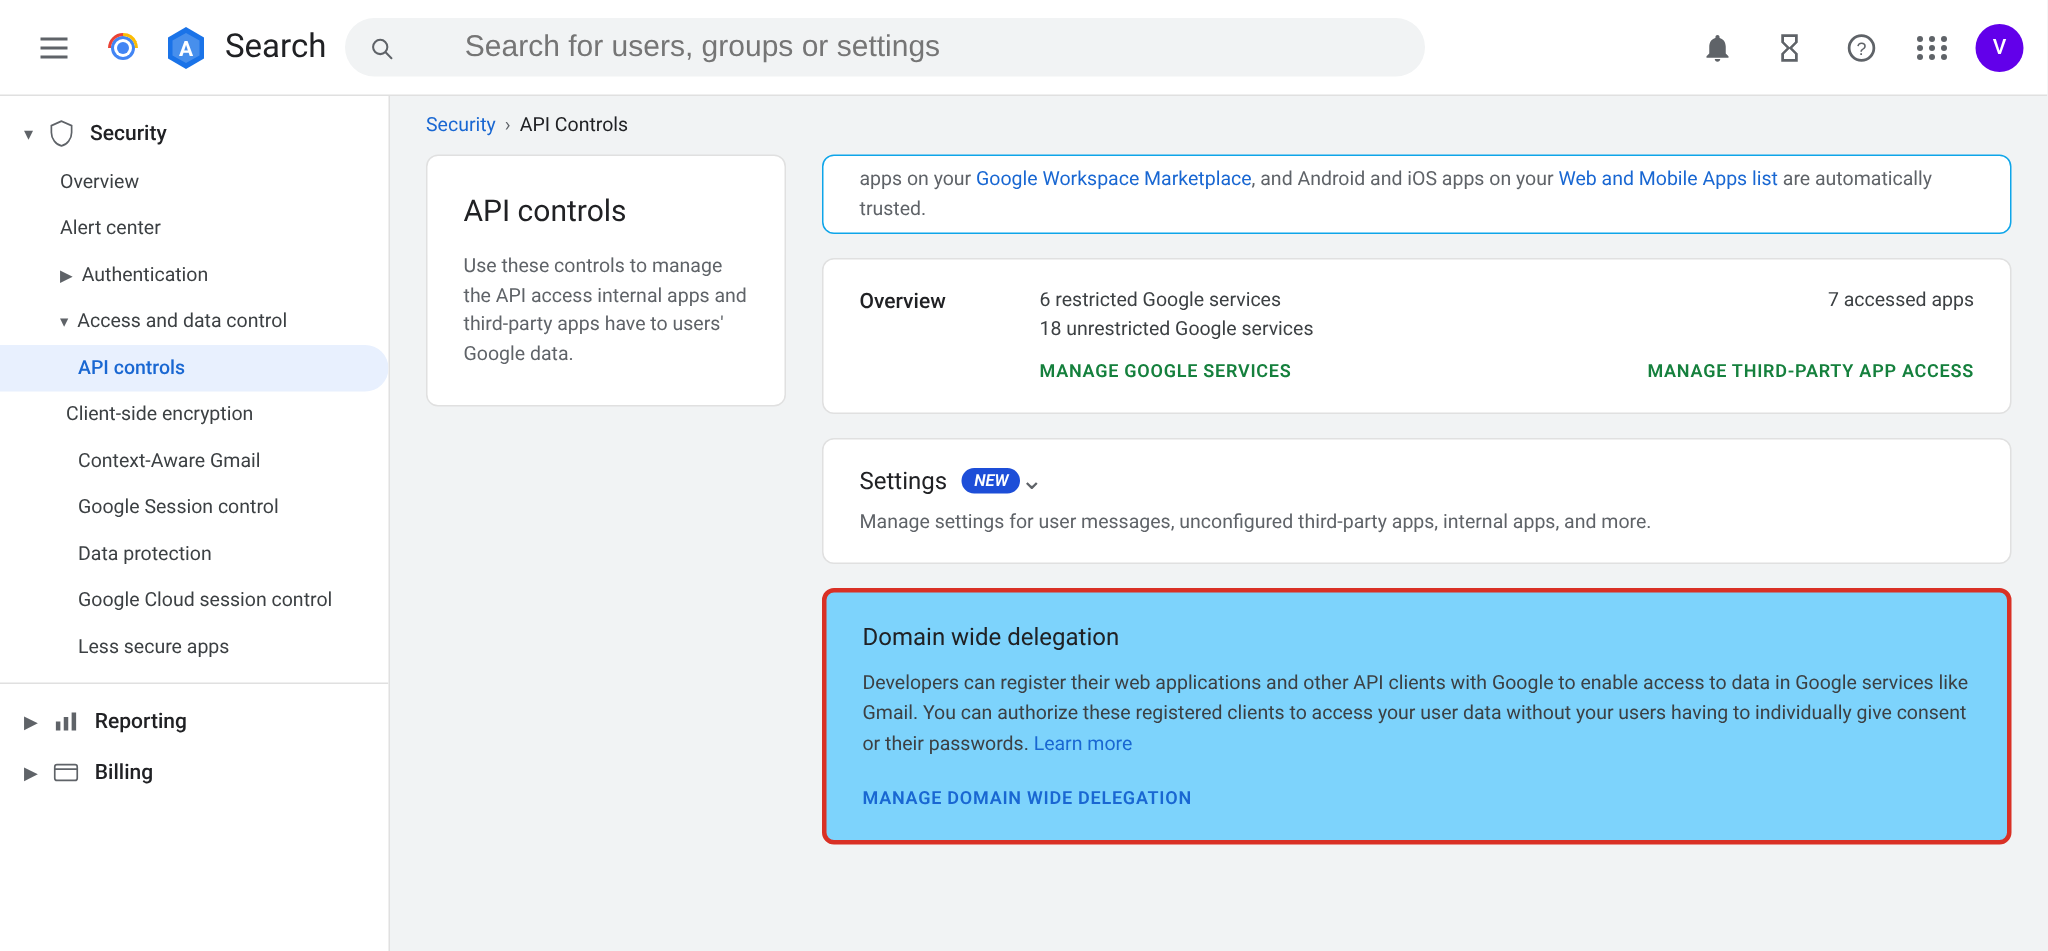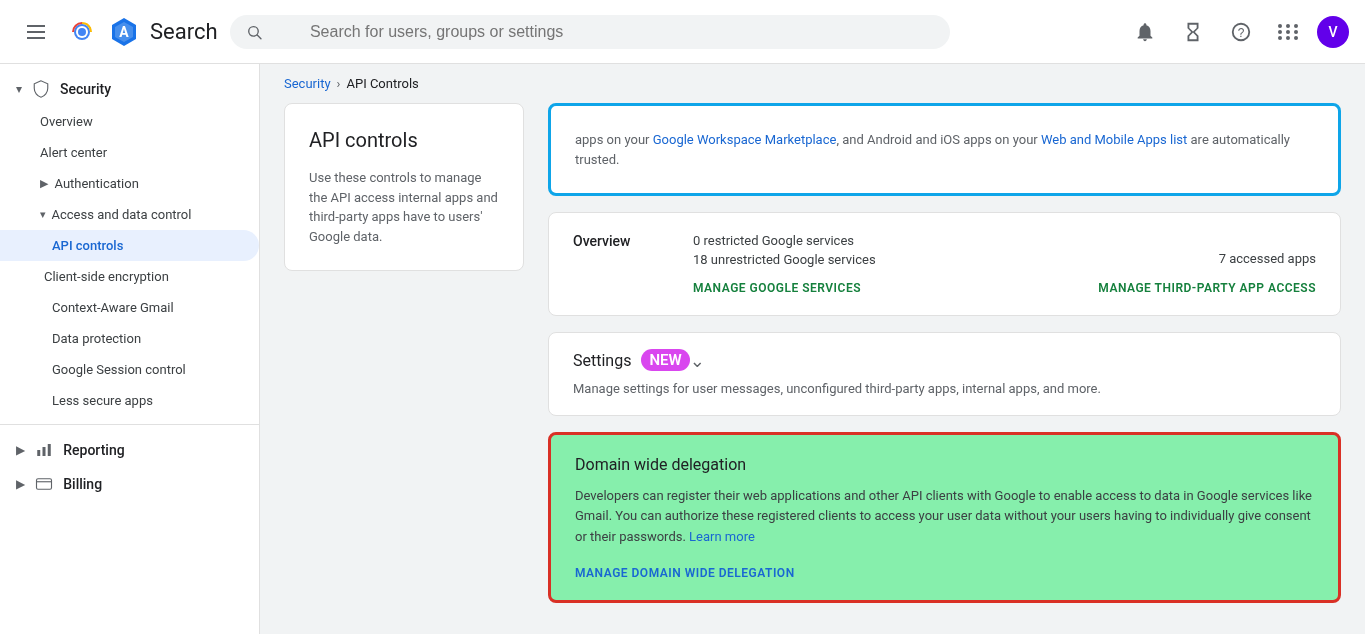--- a/index.html
+++ b/index.html
@@ -13,21 +13,21 @@
     }
     .topbar-left { display: flex; align-items: center; gap: 10px; }
     .hamburger-icon { display: flex; flex-direction: column; gap: 4px; cursor: pointer; padding: 8px; }
     .hamburger-icon span { display: block; width: 18px; height: 2px; background: #5f6368; }
     .logo-icon { width: 32px; height: 32px; }
     .admin-label { font-size: 22px; font-weight: 400; color: #202124; }
     .search-bar {
       flex: 1; max-width: 720px; display: flex; align-items: center;
       background: #f1f3f4; border-radius: 24px; padding: 8px 16px; gap: 8px;
     }
-    .search-input { border: none; background: transparent; font-size: 16px; color: #a16207; outline: none; width: 100%; margin-left: 40px; }
+    .search-input { border: none; background: transparent; font-size: 20px; color: #a16207; outline: none; width: 100%; margin-left: 40px; }
     .topbar-icons { margin-left: auto; display: flex; align-items: center; gap: 8px; }
     .topbar-icon-btn { width: 40px; height: 40px; border-radius: 50%; display: flex; align-items: center; justify-content: center; cursor: pointer; color: #5f6368; font-size: 20px; border: none; background: transparent; }
     .avatar { width: 32px; height: 32px; border-radius: 50%; background: #6200ea; color: #fff; display: flex; align-items: center; justify-content: center; font-size: 14px; font-weight: 500; cursor: pointer; }
 
     
     .main-layout { display: flex; flex: 1; overflow: hidden; }
 
     
     .sidebar {
       width: 260px; background: #fff; border-right: 1px solid #e0e0e0;
@@ -75,56 +75,56 @@
       height: fit-content;
     }
     .desc-card-title { font-size: 20px; font-weight: 400; color: #202124; margin-bottom: 16px; }
     .desc-card-text { font-size: 13px; color: #5f6368; line-height: 1.5; }
 
     
     .right-content { flex: 1; display: flex; flex-direction: column; gap: 0; }
 
     
     .partial-text {
-      background: #fff; border: 3px solid #0ea5e9; border-radius: 8px;
-      padding: 24px 24px; margin-bottom: 16px; font-size: 13px; color: #3c4043;
+      background: #fff; border: 1px solid #0ea5e9; border-radius: 8px;
+      padding: 6px 24px; margin-bottom: 16px; font-size: 13px; color: #3c4043;
       line-height: 1.5;
     }
     .partial-text a { color: #1967d2; text-decoration: none; }
 
     
     .overview-card {
       background: #fff; border: 1px solid #e0e0e0; border-radius: 8px;
       padding: 20px 24px; margin-bottom: 16px;
     }
     .overview-row { display: flex; gap: 0; }
     .overview-label { font-size: 14px; font-weight: 500; color: #202124; width: 120px; flex-shrink: 0; }
     .overview-stats { display: flex; flex-direction: column; gap: 4px; flex: 1; }
     .overview-stat { font-size: 13px; color: #3c4043; }
-    .overview-actions { display: flex; flex-direction: column; gap: 4px; padding-left: 40px; margin-top: 18px; }
+    .overview-actions { display: flex; flex-direction: column; gap: 4px; padding-left: 40px; }
     .overview-link { font-size: 12px; font-weight: 600; color: #15803d; text-transform: uppercase; cursor: pointer; letter-spacing: 0.5px; }
 
     
     .settings-card {
       background: #fff; border: 1px solid #e0e0e0; border-radius: 8px;
       padding: 16px 24px; margin-bottom: 16px;
     }
     .settings-header { display: flex; align-items: center; justify-content: flex-start; cursor: pointer; }
     .settings-title-row { display: flex; align-items: center; gap: 10px; }
     .settings-title { font-size: 16px; font-weight: 400; color: #202124; }
     .new-badge {
-      background: #d946ef; color: #fff; font-size: 15px; font-weight: 600;
-      padding: 2px 8px; border-radius: 12px; text-transform: uppercase;
+      background: #1d4ed8; color: #fff; font-size: 11px; font-weight: 600;
+      padding: 2px 8px; border-radius: 12px; text-transform: uppercase; font-style: italic;
     }
     .settings-chevron { color: #5f6368; font-size: 18px; }
     .settings-desc { font-size: 13px; color: #5f6368; margin-top: 8px; line-height: 1.5; }
 
     
     .delegation-card {
-      background: #86efac; border: 3px solid #d93025; border-radius: 8px;
+      background: #7dd3fc; border: 3px solid #d93025; border-radius: 8px;
       padding: 20px 24px;
     }
     .delegation-title { font-size: 16px; font-weight: 400; color: #202124; margin-bottom: 12px; }
     .delegation-text { font-size: 13px; color: #3c4043; line-height: 1.6; margin-bottom: 16px; }
     .delegation-text a { color: #1967d2; text-decoration: none; }
     .delegation-link { font-size: 12px; font-weight: 600; color: #1967d2; text-transform: uppercase; cursor: pointer; letter-spacing: 0.5px; }
 
     
     ::-webkit-scrollbar { width: 6px; }
     ::-webkit-scrollbar-track { background: transparent; }
@@ -233,24 +233,27 @@
     <div class="sidebar-item active" style="padding-left:52px">
       <span>API controls</span>
     </div>
     <div class="sidebar-item" style="padding-left:44px">
       <span>Client-side encryption</span>
     </div>
     <div class="sidebar-item" style="padding-left:52px">
       <span>Context-Aware Gmail</span>
     </div>
     <div class="sidebar-item" style="padding-left:52px">
+      <span>Google Session control</span>
+    </div>
+    <div class="sidebar-item" style="padding-left:52px">
       <span>Data protection</span>
     </div>
     <div class="sidebar-item" style="padding-left:52px">
-      <span>Google Session control</span>
+      <span>Google Cloud session control</span>
     </div>
     <div class="sidebar-item" style="padding-left:52px">
       <span>Less secure apps</span>
     </div>
 
     <div class="sidebar-divider"></div>
 
     <div class="sidebar-header">
       <span class="arrow">▶</span>
       <svg width="18" height="18" viewBox="0 0 24 24" fill="none">
@@ -287,21 +290,21 @@
       </div>
 
       <div class="right-content">
 
         <div class="partial-text"><span style="color:#5f6368">apps on your </span><a href="#" style="color:#1967d2;text-decoration:none">Google Workspace Marketplace</a><span style="color:#5f6368">, and Android and iOS apps on your </span><a href="#" style="color:#1967d2;text-decoration:none">Web and Mobile Apps list</a><span style="color:#5f6368"> are automatically trusted.</span></div>
 
         <div class="overview-card">
           <div class="overview-row">
             <span class="overview-label">Overview</span>
             <div class="overview-stats">
-              <span class="overview-stat">0 restricted Google services</span>
+              <span class="overview-stat">6 restricted Google services</span>
               <span class="overview-stat">18 unrestricted Google services</span>
             </div>
             <div class="overview-actions">
               <span class="overview-stat">7 accessed apps</span>
             </div>
           </div>
           <div class="overview-row" style="margin-top:12px; padding-left:120px;">
             <div style="flex:1">
               <span class="overview-link">MANAGE GOOGLE SERVICES</span>
             </div>

